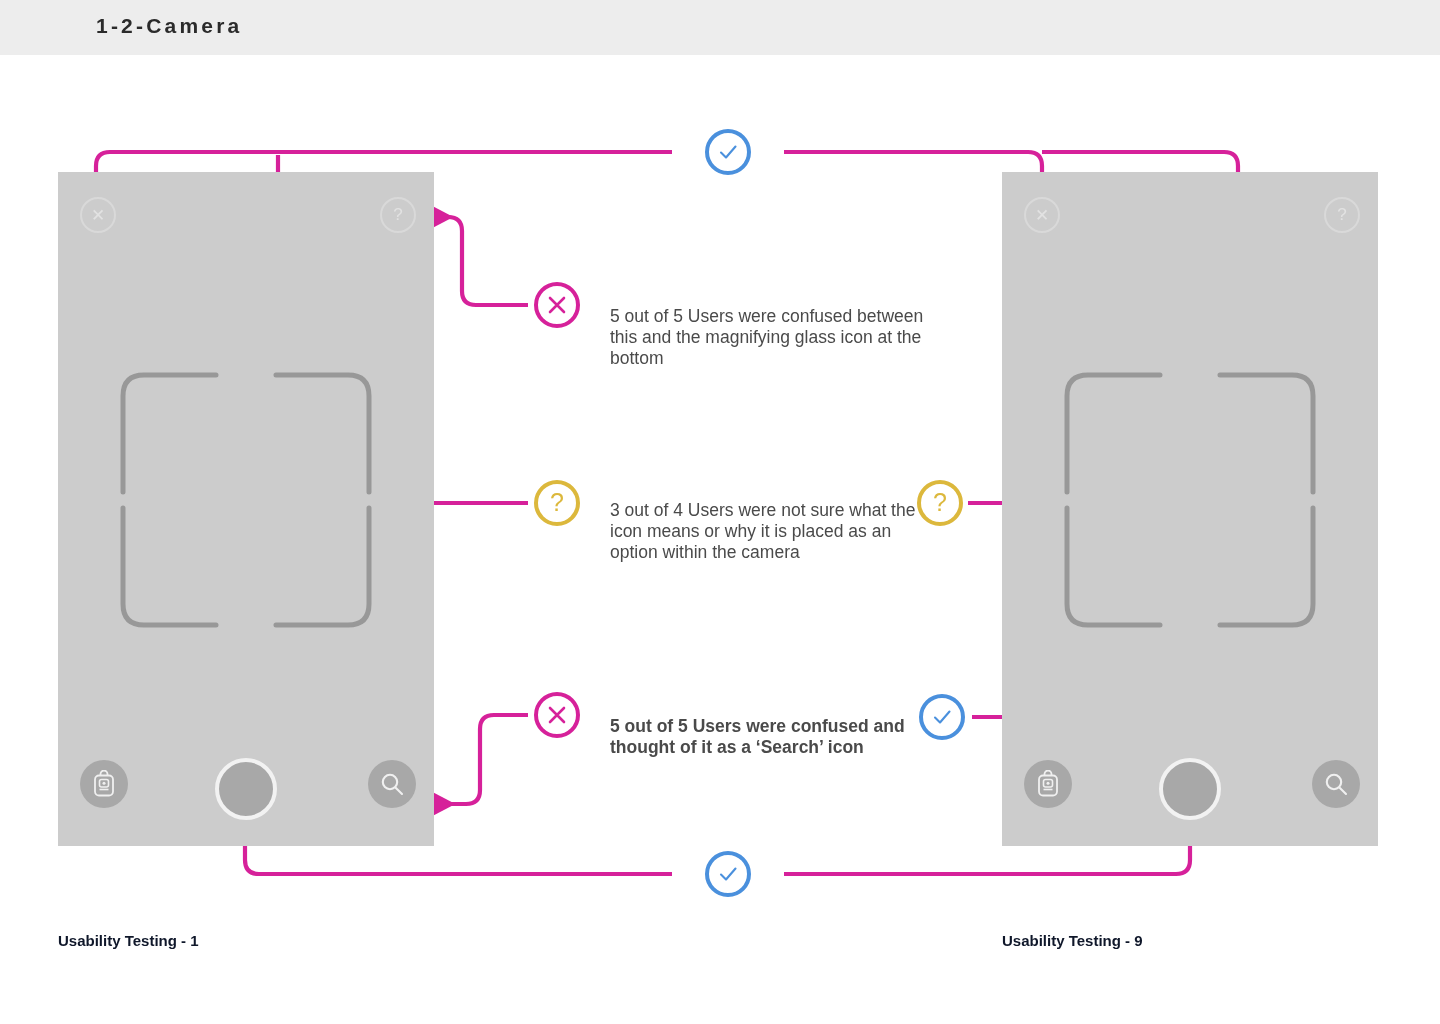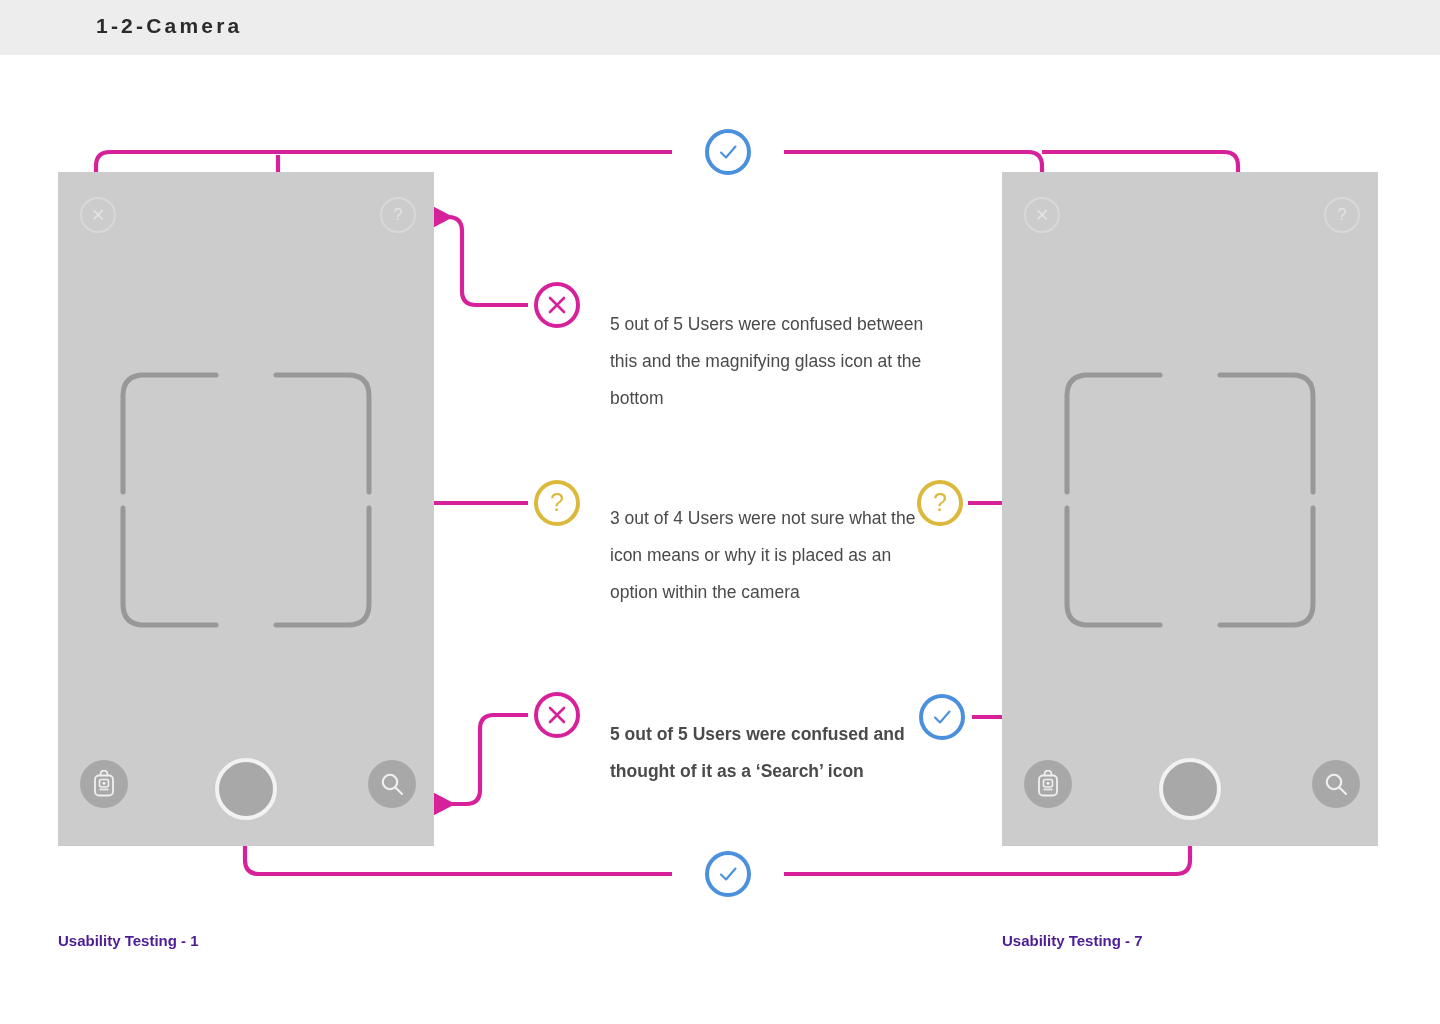--- a/index.html
+++ b/index.html
@@ -129,30 +129,30 @@
     color: #dcb83c;
     line-height: 1;
     margin-top: -1px;
   }
 
   
   .note {
     position: absolute;
     width: 330px;
     font-size: 17.5px;
-    line-height: 37px;
+    line-height: 21px;
     color: #4a4a4a;
   }
 
   
   .caption {
     position: absolute;
     font-size: 15px;
     font-weight: 700;
-    color: #4c1d95;
+    color: #0f172a;
   }
   #caption-left  { left: 58px;   top: 932px; }
   #caption-right { left: 1002px; top: 932px; }
 </style>
 </head>
 <body>
 
 <div class="header-bar"></div>
 <div class="header-title">1-2-Camera</div>
 
@@ -302,13 +302,13 @@
   </svg>
 </div>
 
 <div class="note" style="left:610px; top:306px;">5 out of 5 Users were confused between this and the magnifying glass icon at the bottom</div>
 
 <div class="note" style="left:610px; top:500px;">3 out of 4 Users were not sure what the icon means or why it is placed as an option within the camera</div>
 
 <div class="note" style="left:610px; top:716px;font-weight:bold;">5 out of 5 Users were confused and thought of it as a ‘Search’ icon</div>
 
 <div class="caption" id="caption-left">Usability Testing - 1</div>
-<div class="caption" id="caption-right">Usability Testing - 7</div>
+<div class="caption" id="caption-right">Usability Testing - 9</div>
 
 </body></html>

